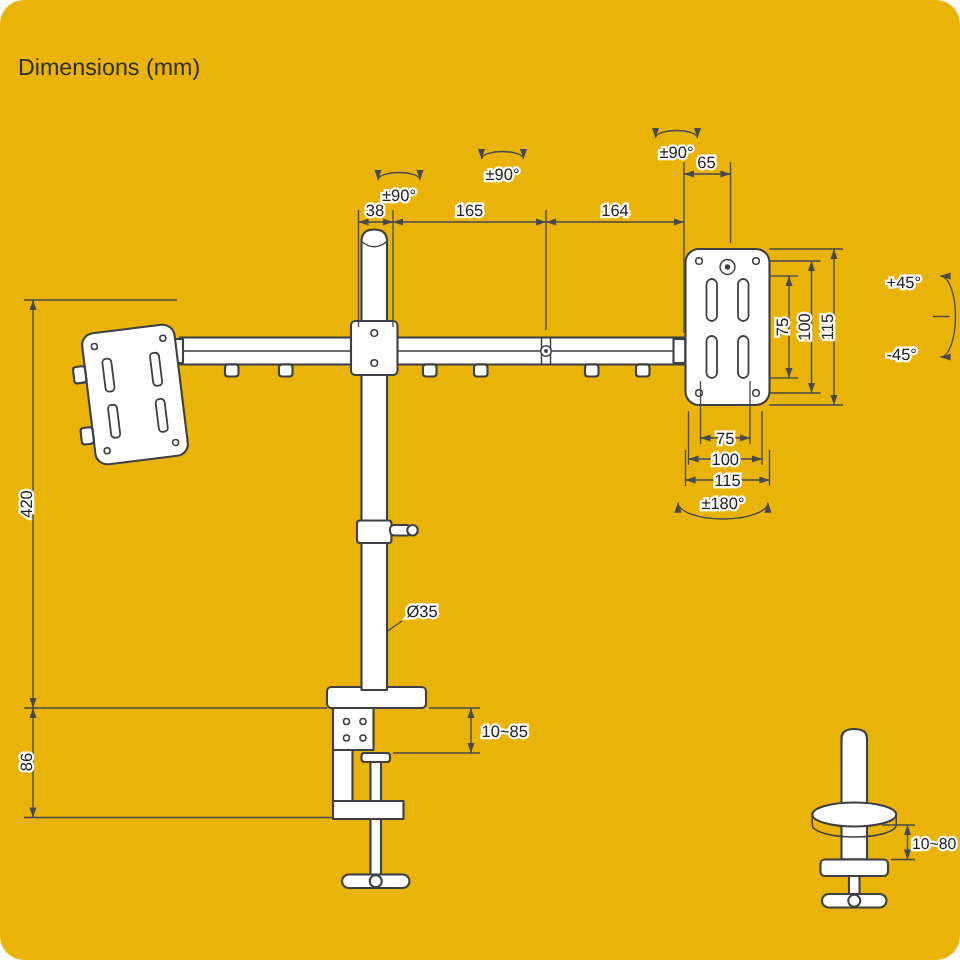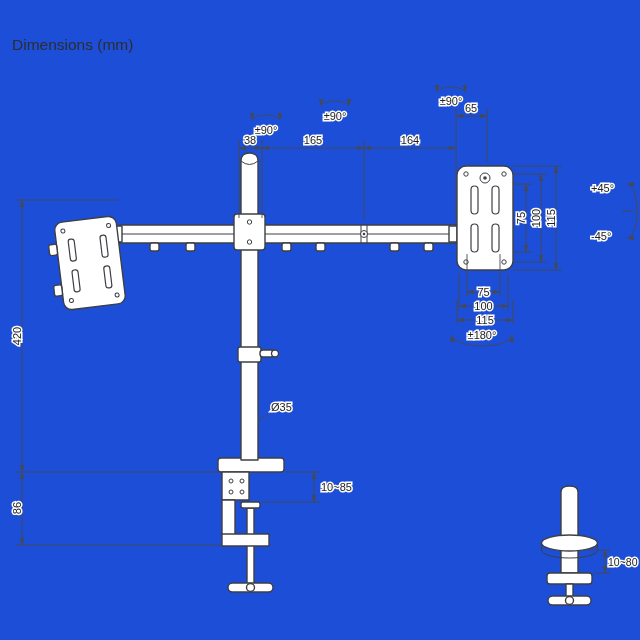--- a/index.html
+++ b/index.html
@@ -1,17 +1,17 @@
 <!DOCTYPE html>
 <html><head>
 <meta charset="utf-8">
 <style>
   html,body{margin:0;padding:0;background:#ffffff;}
-  .stage{width:640px;height:640px;background:#1d4ed8;position:relative;overflow:hidden;
-         font-family:"Liberation Sans",sans-serif;}
+  .stage{width:640px;height:640px;background:#eab308;position:relative;overflow:hidden;
+         font-family:"Liberation Sans",sans-serif;border-radius:16px;}
   svg{display:block;}
   .outline{fill:#ffffff;stroke:#3c3f44;stroke-width:1.4;stroke-linejoin:round;}
   .thin{fill:none;stroke:#3c3f44;stroke-width:1;}
   .hole{fill:#ffffff;stroke:#3c3f44;stroke-width:1;}
   .slot{fill:#ffffff;stroke:#3c3f44;stroke-width:1.2;}
   .dark{fill:#3c3f44;stroke:none;}
   .dim{stroke:#46494e;stroke-width:0.9;fill:none;}
   .dimtxt{font-size:11px;fill:#222222;paint-order:stroke;stroke:#fdfdfd;stroke-width:3px;
           font-family:"Liberation Sans",sans-serif;}
   .dimtxt.small{font-size:10.5px;}

